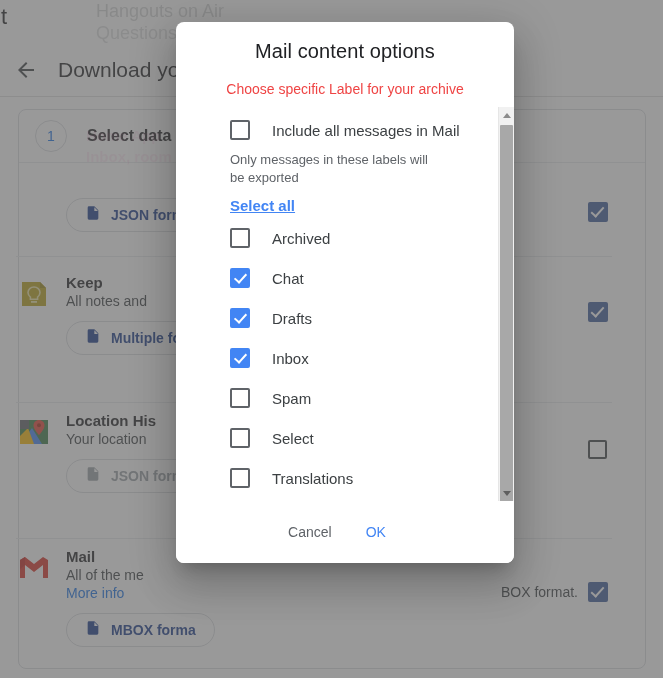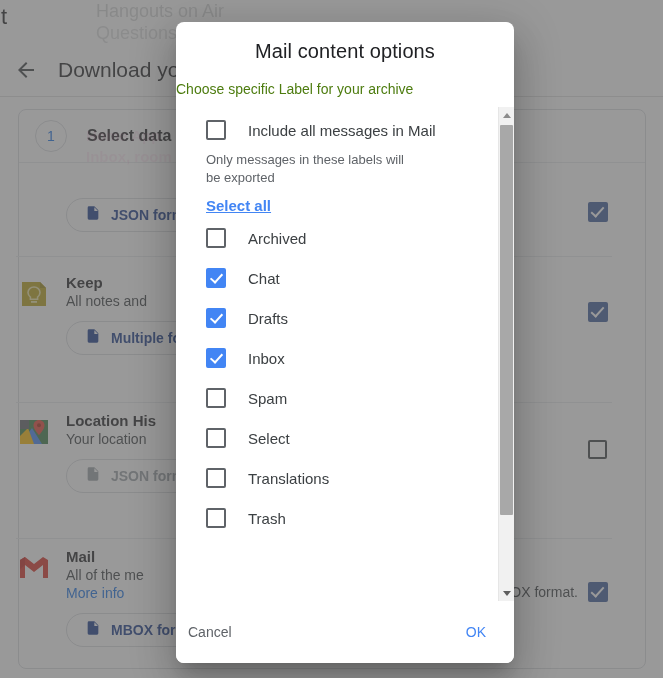--- a/index.html
+++ b/index.html
@@ -221,52 +221,53 @@
     inset: 0;
     background: rgba(90,90,90,0.62);
   }
 
   
   #dialog {
     position: absolute;
     left: 176px;
     top: 22px;
     width: 338px;
-    height: 641px;
+    height: 541px;
     background: #ffffff;
     border-radius: 8px;
     box-shadow: 0 11px 15px -7px rgba(0,0,0,.2),
                 0 24px 38px 3px rgba(0,0,0,.14),
                 0 9px 46px 8px rgba(0,0,0,.12);
     display: flex;
     flex-direction: column;
     overflow: hidden;
     box-sizing: border-box;
   }
   .dlg-title {
     text-align: center;
     font-size: 20px;
     color: #202124;
     padding-top: 18px;
     padding-bottom: 4px;
     letter-spacing: .1px;
   }
   .dlg-subtitle {
-    text-align: left;
+    text-align: center;
     font-size: 14px;
-    color: #4d7c0f;
+    color: #ef4444;
     padding-top: 14px;
     padding-bottom: 10px;
   }
   .dlg-body {
     flex: 1 1 auto;
     position: relative;
     overflow: hidden;
     padding-left: 30px;
     padding-right: 8px;
+    margin-left: 24px;
   }
   .dlg-body-inner { padding-top: 6px; }
 
   .opt-row {
     display: flex;
     align-items: center;
     gap: 22px;
     height: 40px;
   }
   .opt-row.top { height: 34px; }
@@ -353,21 +354,21 @@
     height: 390px;
     background: #a8a8a8;
     border-radius: 1px;
   }
 
   .dlg-footer {
     flex: 0 0 auto;
     height: 62px;
     display: flex;
     align-items: center;
-    justify-content: space-between;
+    justify-content: center;
     gap: 10px;
     padding-right: 16px;
     background: #fff;
   }
   .btn-text {
     font-size: 14px;
     padding: 9px 12px;
     border-radius: 4px;
     background: transparent;
     border: none;

